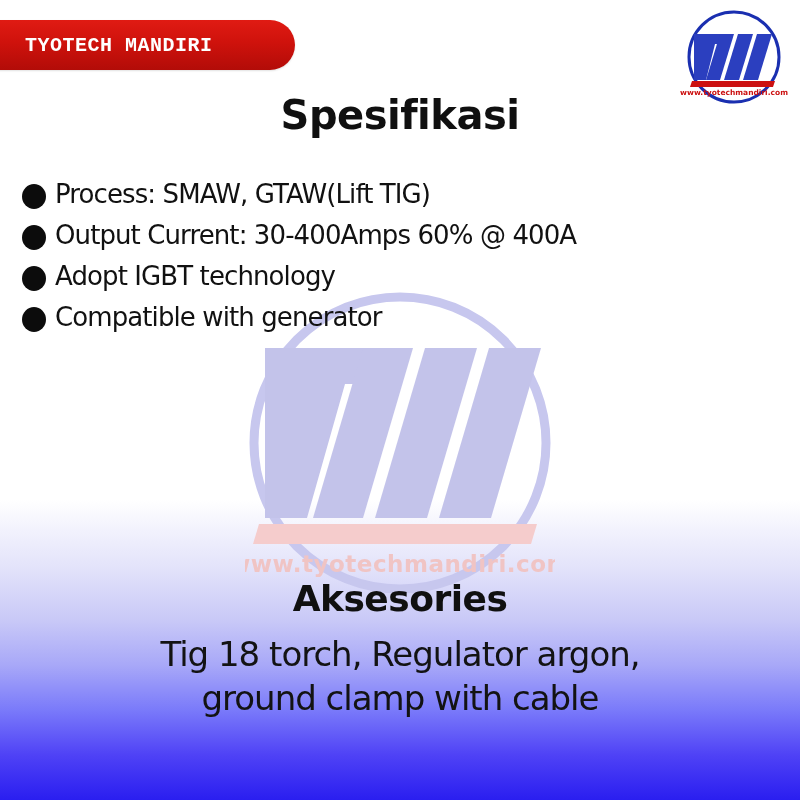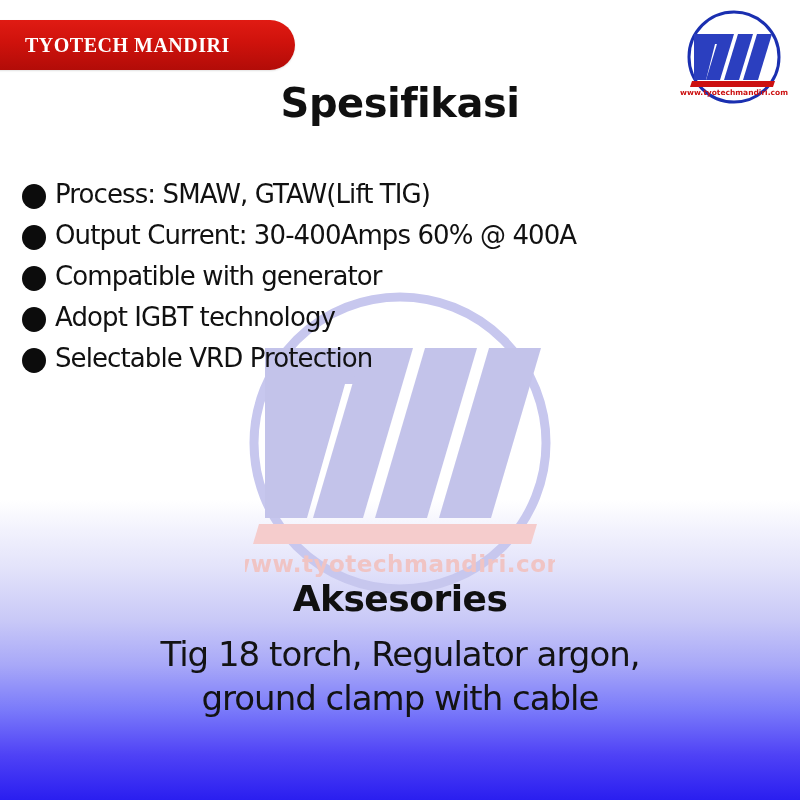--- a/index.html
+++ b/index.html
@@ -52,40 +52,40 @@
     align-items: center;
     box-shadow: 0 1px 2px rgba(0,0,0,0.12);
   }
   .badge-label {
     color: #ffffff;
     font-size: 20px;
     font-weight: bold;
     letter-spacing: 0.5px;
     margin-left: 55px;
     white-space: nowrap;
-    font-family: Liberation Serif, serif;
+    font-family: Liberation Mono, monospace;
   }
 
   
   .logo {
     position: absolute;
     right: 12px; top: 8px;
     width: 108px; height: 98px;
   }
 
   
   .heading {
     position: absolute;
     left: 0; width: 800px;
     text-align: center;
     font-weight: bold;
     color: #101010;
     font-family: "DejaVu Sans", sans-serif;
   }
-  #spec-heading { top: 80px; font-size: 40px; letter-spacing: -0.5px; }
+  #spec-heading { top: 92px; font-size: 40px; letter-spacing: -0.5px; }
   #acc-heading  { top: 578px; font-size: 36px; letter-spacing: -0.5px; }
 
   
   .spec-list {
     position: absolute;
     left: 22px; top: 168px;
     width: 720px;
     list-style: none;
     margin: 0; padding: 0;
   }
@@ -169,29 +169,25 @@
     <li class="spec-item">
       <span class="bullet"></span>
       <span class="spec-text">Process: SMAW, GTAW(Lift TIG)</span>
     </li>
     <li class="spec-item">
       <span class="bullet"></span>
       <span class="spec-text">Output Current: 30-400Amps 60% @ 400A</span>
     </li>
     <li class="spec-item">
       <span class="bullet"></span>
-      <span class="spec-text">Compatible with generator</span>
-    </li>
-    <li class="spec-item">
-      <span class="bullet"></span>
       <span class="spec-text">Adopt IGBT technology</span>
     </li>
     <li class="spec-item">
       <span class="bullet"></span>
-      <span class="spec-text">Selectable VRD Protection</span>
+      <span class="spec-text">Compatible with generator</span>
     </li>
   </ul>
 
   <div class="heading" id="acc-heading">Aksesories</div>
 
   <div class="acc-lines">
     <div class="acc-line">Tig 18 torch, Regulator argon,</div>
     <div class="acc-line">ground clamp with cable</div>
   </div>
 

